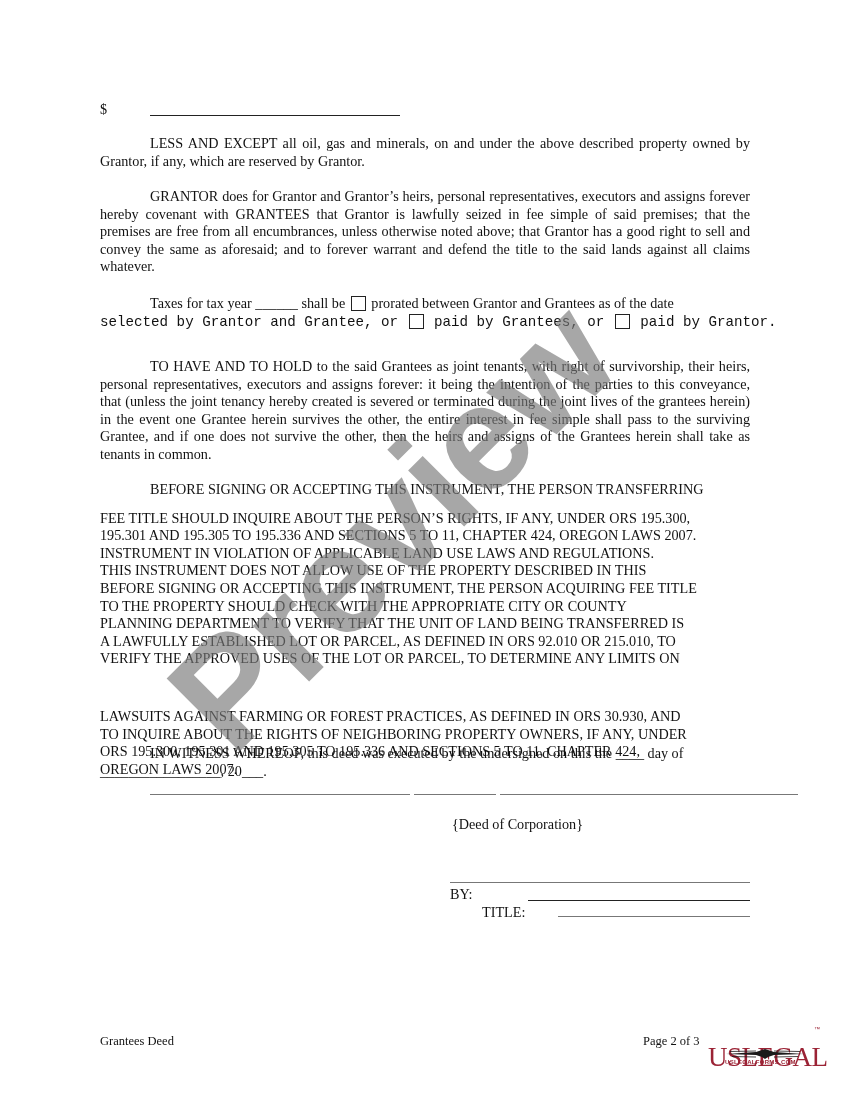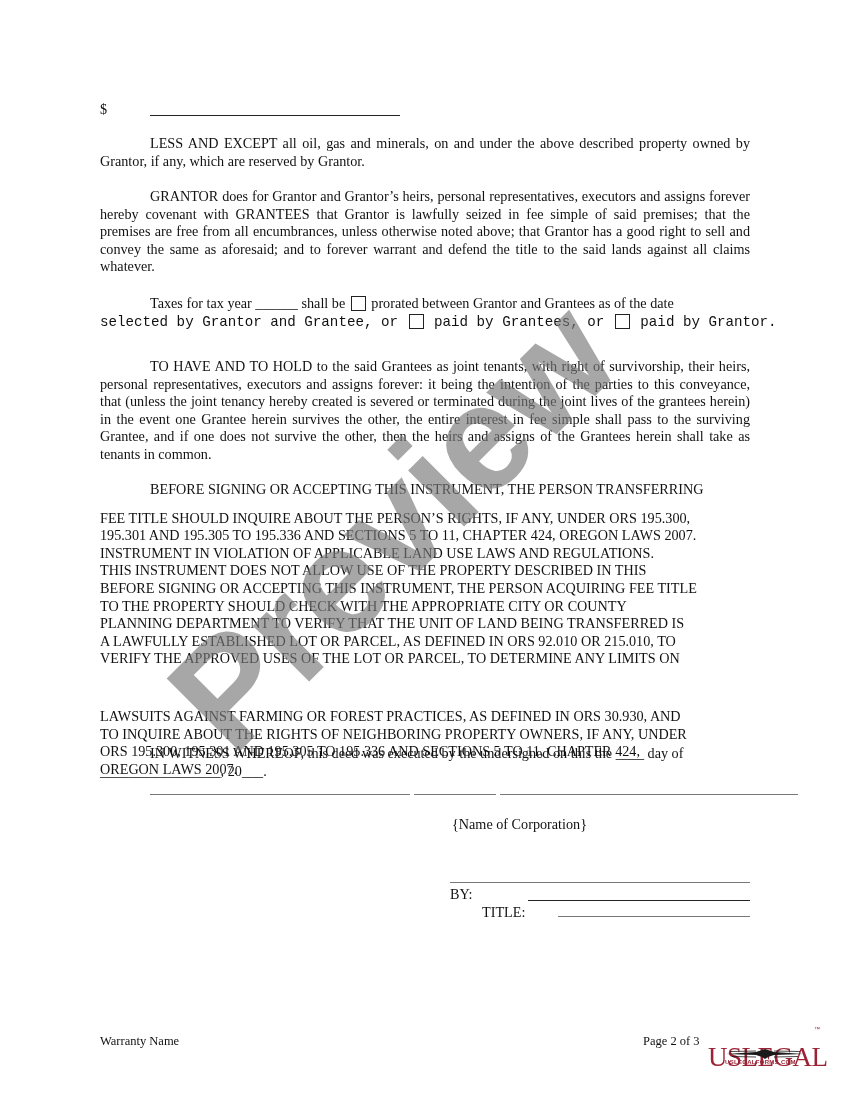--- a/index.html
+++ b/index.html
@@ -72,30 +72,30 @@
     <div class="t caps" style="position:relative;">OREGON LAWS 2007.</div>
   </div>
 
   <div class="p" style="top:745px;"><span class="indent"></span><span>IN WITNESS WHEREOF, this deed was executed by the undersigned on this the ____ day of</span></div>
   <div class="t" style="left:100px; top:763px;">_________________, 20___.</div>
 
   <div class="line gray" style="left:150px; top:794px; width:260px;"></div>
   <div class="line gray" style="left:414px; top:794px; width:82px;"></div>
   <div class="line gray" style="left:500px; top:794px; width:298px;"></div>
 
-  <div class="t" style="left:452px; top:816px;">{Name of Corporation}</div>
+  <div class="t" style="left:452px; top:816px;">{Deed of Corporation}</div>
   <div class="line gray" style="left:450px; top:882px; width:300px;"></div>
   <div class="t" style="left:450px; top:886px;">BY:</div>
   <div class="line" style="left:528px; top:900px; width:222px;"></div>
   <div class="t" style="left:450px; top:904px;margin-left:32px;">TITLE:</div>
   <div class="line gray" style="left:558px; top:916px; width:192px;"></div>
 
   <div class="watermark">Preview</div>
 
-  <div class="footer-left">Warranty Name</div>
+  <div class="footer-left">Grantees Deed</div>
   <div class="footer-page">Page 2 of 3</div>
 
   <div class="logo">
     <div class="logo-text">USLEGAL</div>
     <div class="logo-tm">™</div>
     <svg class="logo-eagle" viewBox="0 0 78 10">
       <path d="M0 5 L30 3 L36 1 L39 0 L42 1 L48 3 L78 5 L48 6 L42 8 L39 10 L36 8 L30 6 Z" fill="#1a1a1a"></path>
       <line x1="4" y1="2.5" x2="30" y2="2" stroke="#1a1a1a" stroke-width="0.8"></line>
       <line x1="48" y1="2" x2="74" y2="2.5" stroke="#1a1a1a" stroke-width="0.8"></line>
       <line x1="6" y1="7.5" x2="30" y2="8" stroke="#1a1a1a" stroke-width="0.8"></line>

